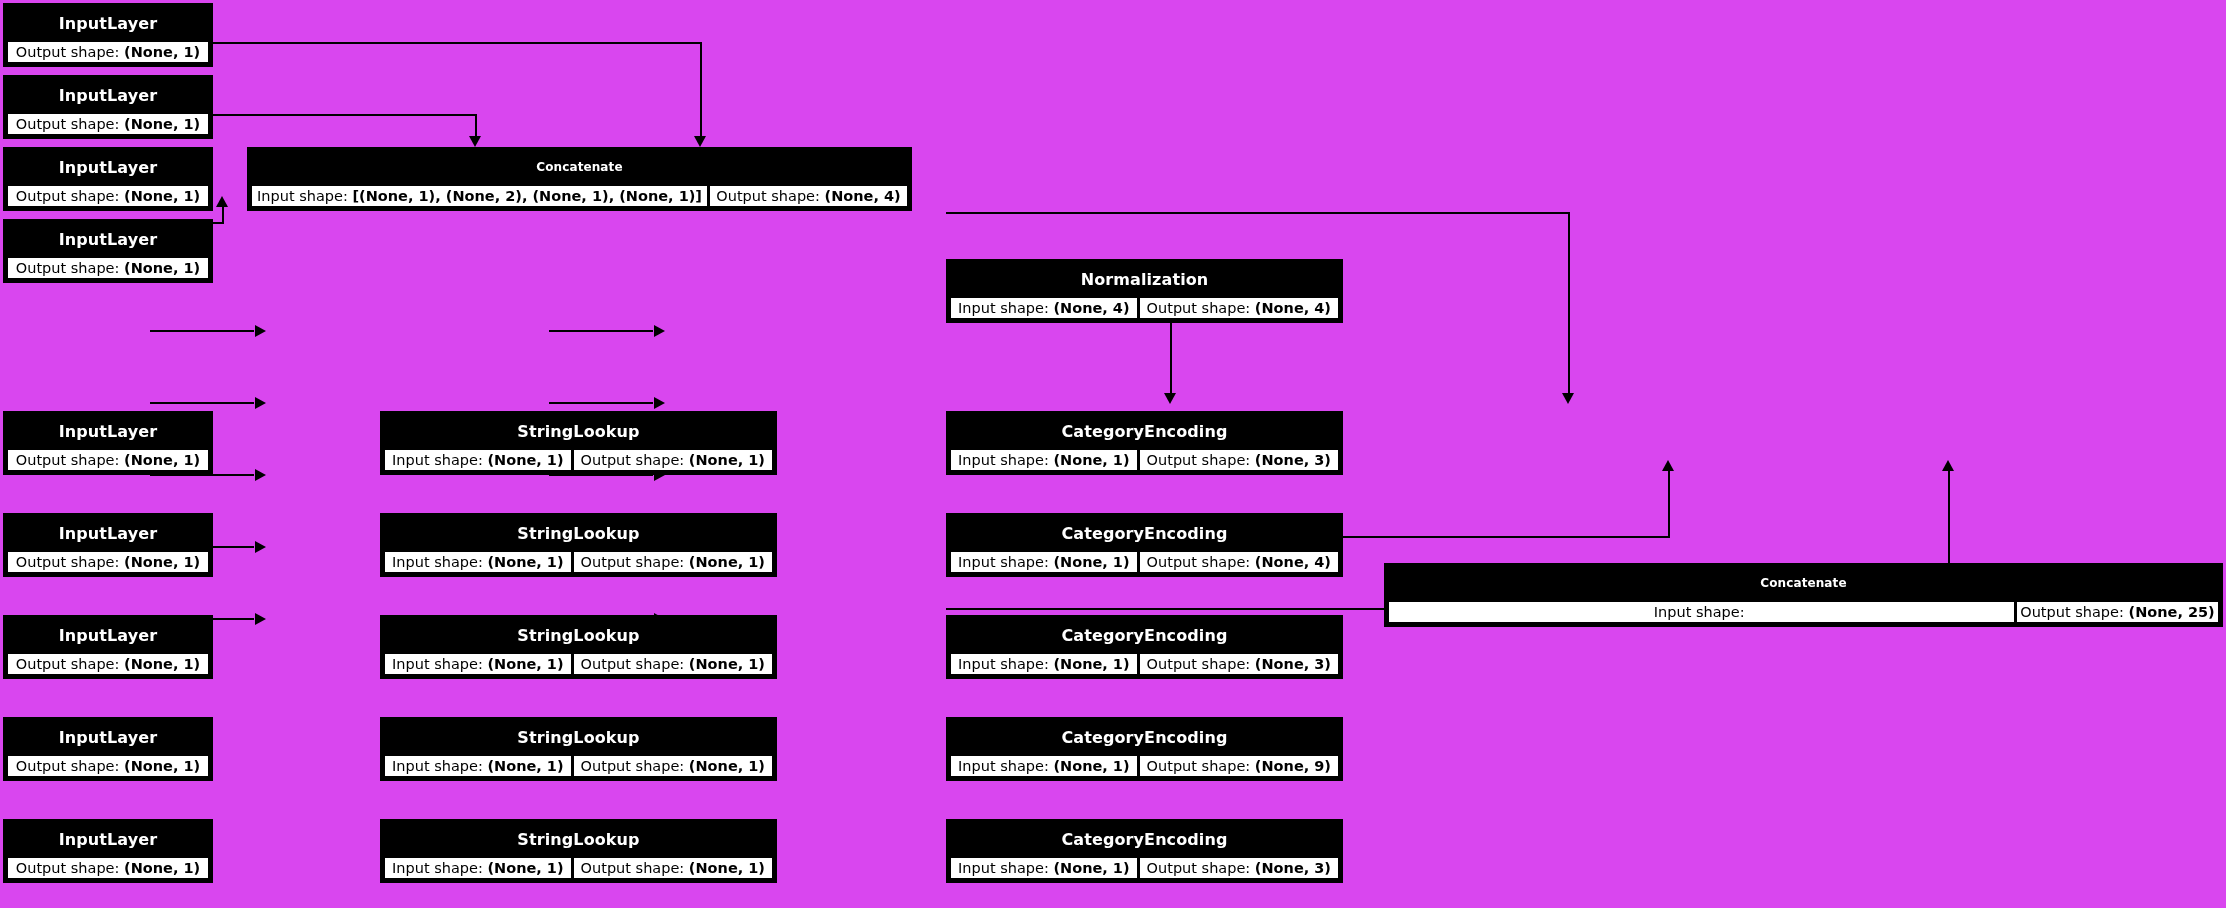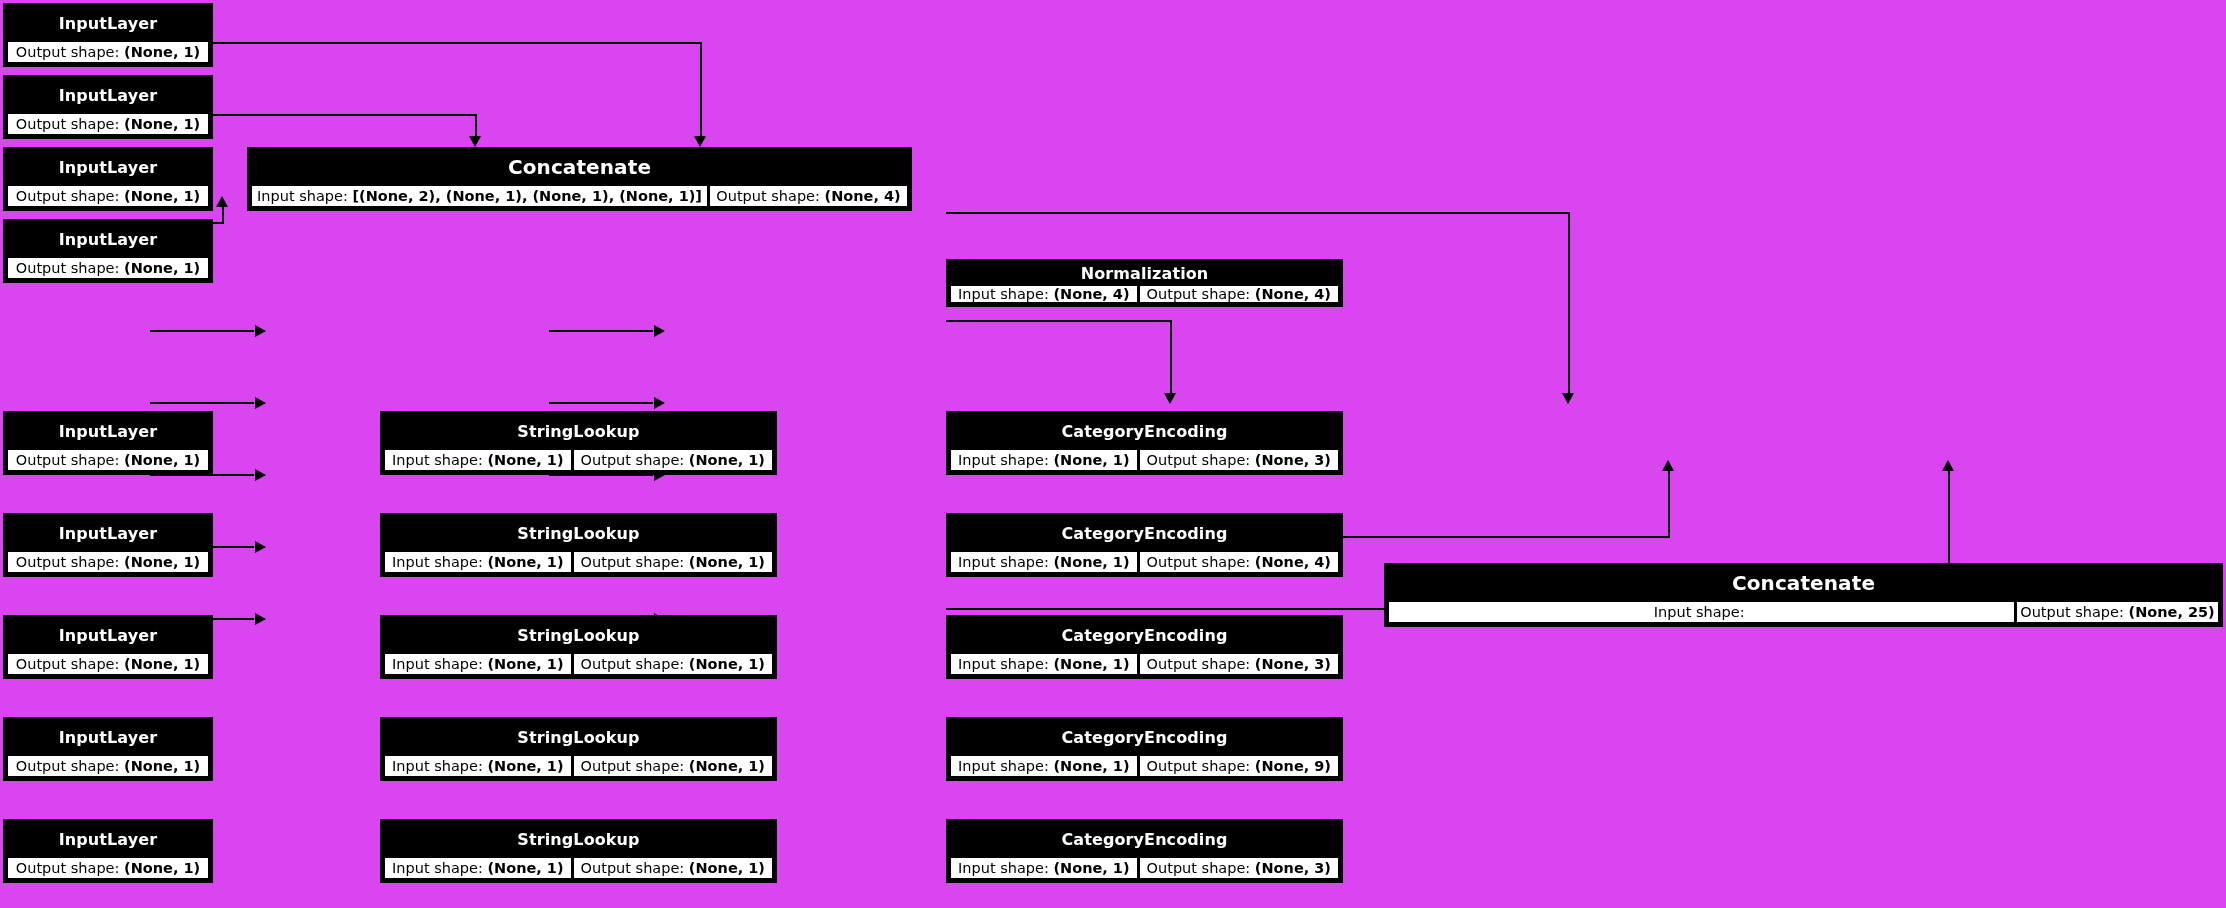--- a/index.html
+++ b/index.html
@@ -63,21 +63,21 @@
   }
   .cell b { font-weight: bold; }
 
   
   .n-input .node-title  { height: 34px; font-size: 16px; }
   .n-input .cell        { font-size: 14.5px; }
 
   .n-proc .node-title   { height: 34px; font-size: 16px; }
   .n-proc .cell         { font-size: 14.5px; }
 
-  .n-wide .node-title   { height: 34px; font-size: 20px; }
+  .n-wide .node-title   { height: 34px; font-size: 12px; }
   .n-wide .cell         { font-size: 14.5px; }
 
   
   .edge {
     position: absolute;
     background: #000000;
     z-index: 2;
   }
   .edge-h { height: 2px; }
   .edge-v { width: 2px; }
@@ -207,29 +207,29 @@
       <div class="cell">
         <span>Output shape:</span>&nbsp;<b>(None, 1)</b>
       </div>
     </div>
   </div>
 
   <div class="node n-wide" style="left:247px; top:147px; width:665px; height:64px;">
     <div class="node-title">Concatenate</div>
     <div class="node-body">
       <div class="cell" style="flex:0 0 455px;">
-        <span>Input shape:</span>&nbsp;<b>[(None, 2), (None, 1), (None, 1), (None, 1)]</b>
+        <span>Input shape:</span>&nbsp;<b>[(None, 1), (None, 2), (None, 1), (None, 1)]</b>
       </div>
       <div class="cell">
         <span>Output shape:</span>&nbsp;<b>(None, 4)</b>
       </div>
     </div>
   </div>
 
-  <div class="node n-proc" style="left:946px; top:259px; width:397px; height:48px;">
+  <div class="node n-proc" style="left:946px; top:259px; width:397px; height:64px;">
     <div class="node-title">Normalization</div>
     <div class="node-body">
       <div class="cell">
         <span>Input shape:</span>&nbsp;<b>(None, 4)</b>
       </div>
       <div class="cell">
         <span>Output shape:</span>&nbsp;<b>(None, 4)</b>
       </div>
     </div>
   </div>

